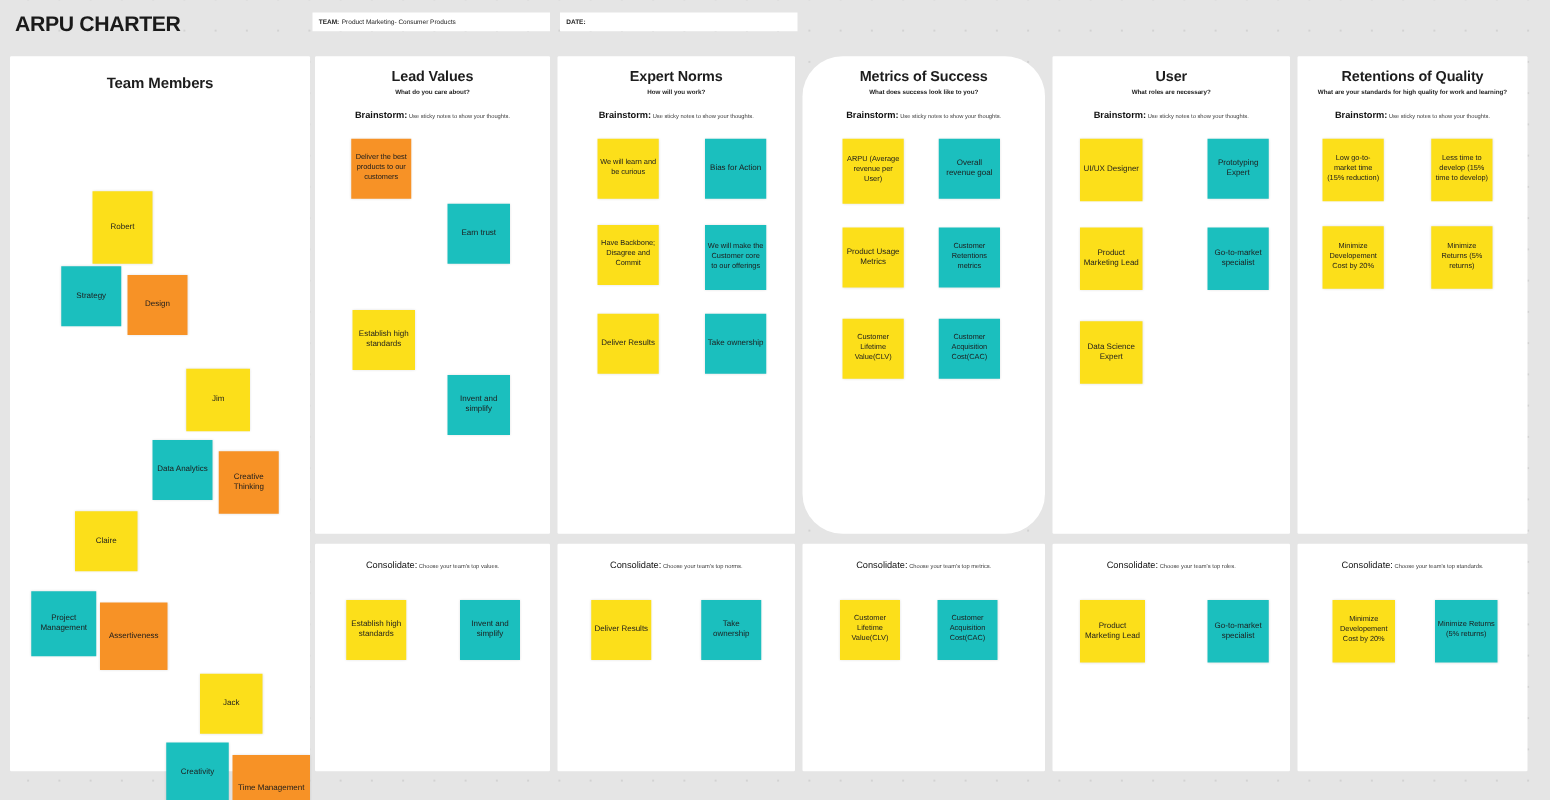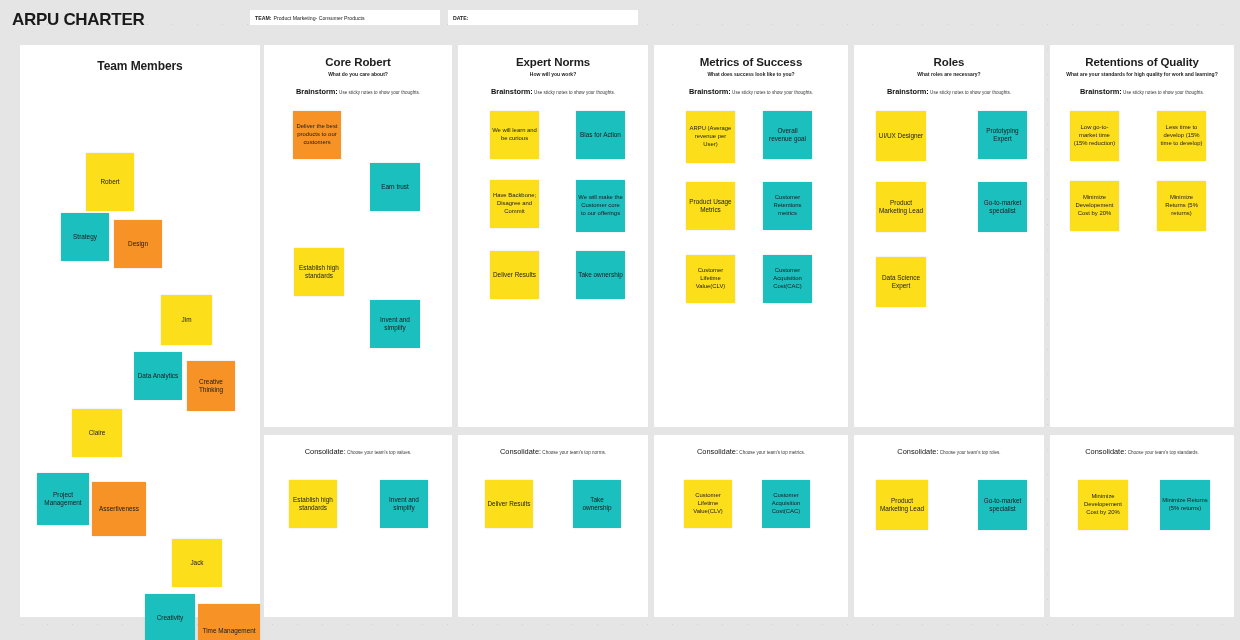--- a/index.html
+++ b/index.html
@@ -31,38 +31,38 @@
     display: flex; align-items: center;
     padding-left: 5px;
     font-size: 5.2px; color: #222; white-space: nowrap;
     overflow: hidden;
   }
   .hdr-field b { font-weight: bold; margin-right: 2px; }
   #team-field { left: 250px; width: 190px; }
   #date-field { left: 448px; width: 190px; }
 
   
-  #board { position: absolute; left: 12px; top: 35px; width: 1012px; height: 605px; padding-left: 16px; }
+  #board { position: absolute; left: 0; top: 35px; width: 1012px; height: 605px; padding-left: 16px; }
 
   .panel {
     position: absolute;
     background: #ffffff;
     border-radius: 1px;
   }
 
   
   #panel-team { left: 8px; top: 10px; width: 240px; height: 572px; }
 
   
   .panel-top { top: 10px; height: 382px; }
   .panel-bottom { top: 400px; height: 182px; }
 
   #panel-values-top   { left: 252px;  width: 188px; }
   #panel-norms-top    { left: 446px;  width: 190px; }
-  #panel-metrics-top  { left: 642px;  width: 194px; }
+  #panel-metrics-top  { left: 642px;  width: 194px; border-radius: 32px; }
   #panel-roles-top    { left: 842px;  width: 190px; }
   #panel-stds-top     { left: 1038px; width: 184px; }
 
   #panel-values-bot   { left: 252px;  width: 188px; }
   #panel-norms-bot    { left: 446px;  width: 190px; }
   #panel-metrics-bot  { left: 642px;  width: 194px; }
   #panel-roles-bot    { left: 842px;  width: 190px; }
   #panel-stds-bot     { left: 1038px; width: 184px; }
 
   .col-title {
@@ -168,21 +168,21 @@
         <div class="sticky teal" style="left: 125px; top: 549px; width: 50px; height: 48px;">
           <span>Creativity</span>
         </div>
         <div class="sticky orange" style="left: 178px; top: 559px; width: 62px; height: 54px;">
           <span>Time Management</span>
         </div>
       </div>
   </div>
 
   <div class="panel panel-top" id="panel-values-top">
-    <div class="col-title">Core Robert</div>
+    <div class="col-title">Lead Values</div>
     <div class="col-sub">What do you care about?</div>
     <div class="col-prompt">
       <span class="strong">Brainstorm:</span>
       <span>Use sticky notes to show your thoughts.</span>
     </div>
     <div class="notes-layer">
         <div class="sticky orange sm" style="left: 29px; top: 66px; width: 48px; height: 48px;">
           <span>Deliver the best products to our customers</span>
         </div>
         <div class="sticky teal" style="left: 106px; top: 118px; width: 50px; height: 48px;">
@@ -291,21 +291,21 @@
         <div class="sticky yellow sm" style="left: 30px; top: 45px; width: 48px; height: 48px;">
           <span>Customer Lifetime Value(CLV)</span>
         </div>
         <div class="sticky teal sm" style="left: 108px; top: 45px; width: 48px; height: 48px;">
           <span>Customer Acquisition Cost(CAC)</span>
         </div>
       </div>
   </div>
 
   <div class="panel panel-top" id="panel-roles-top">
-    <div class="col-title">Roles</div>
+    <div class="col-title">User</div>
     <div class="col-sub">What roles are necessary?</div>
     <div class="col-prompt">
       <span class="strong">Brainstorm:</span>
       <span>Use sticky notes to show your thoughts.</span>
     </div>
     <div class="notes-layer">
         <div class="sticky yellow" style="left: 22px; top: 66px; width: 50px; height: 50px;">
           <span>UI/UX Designer</span>
         </div>
         <div class="sticky teal" style="left: 124px; top: 66px; width: 49px; height: 48px;">

